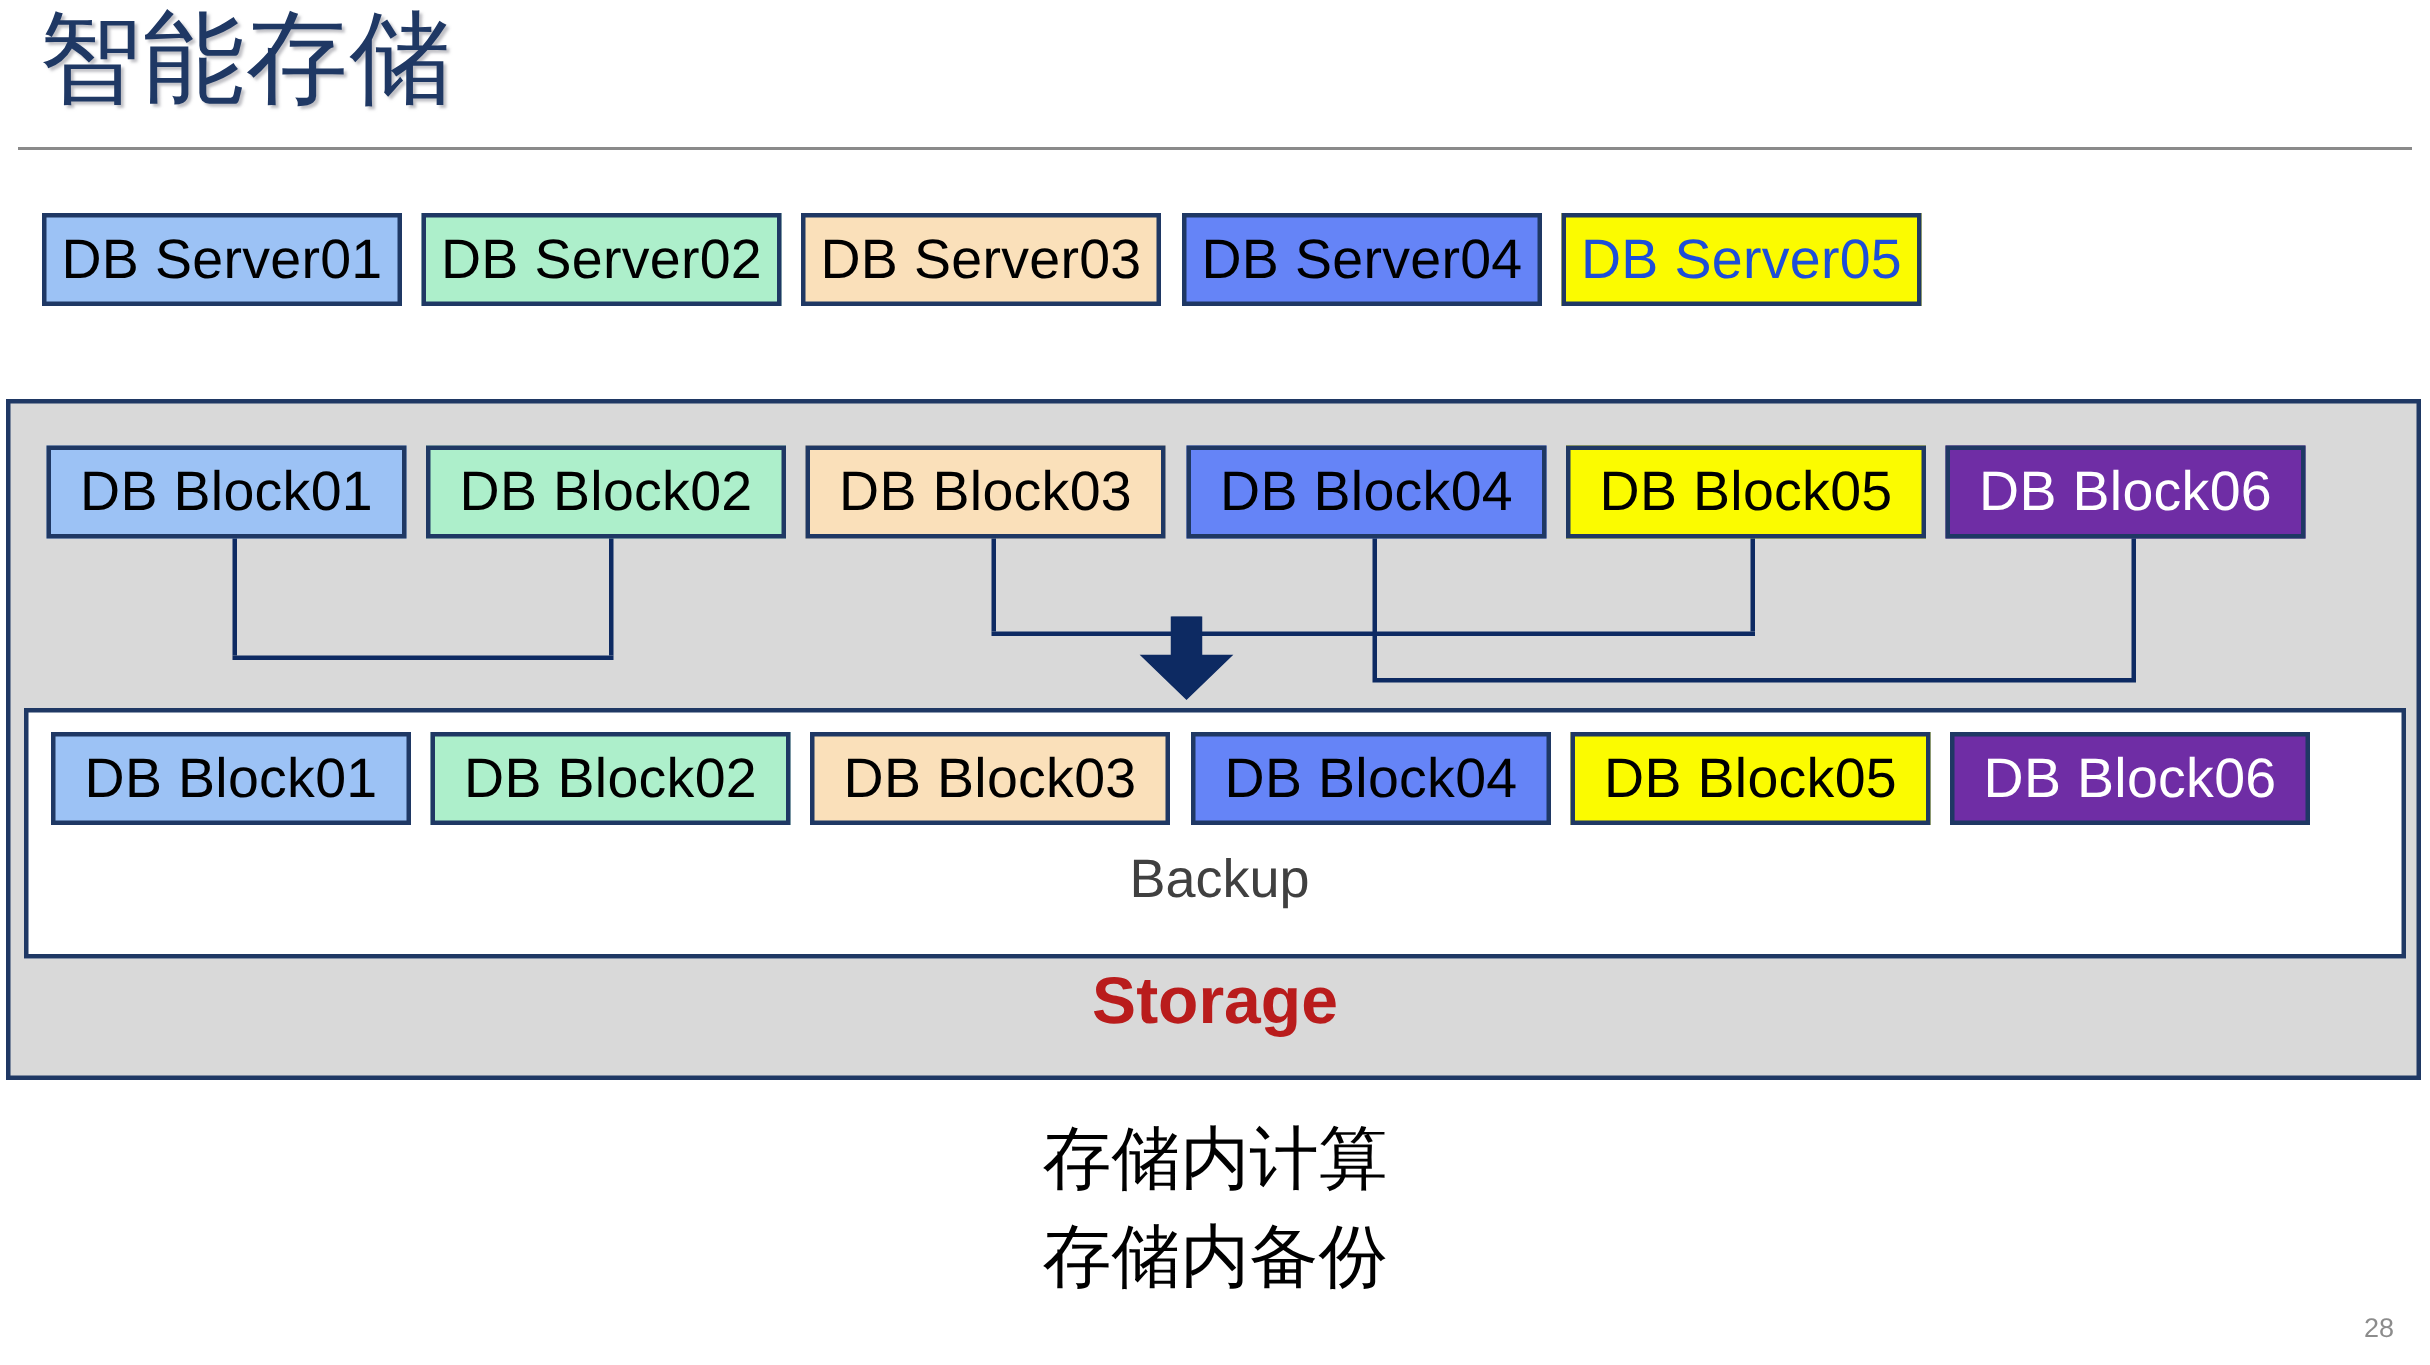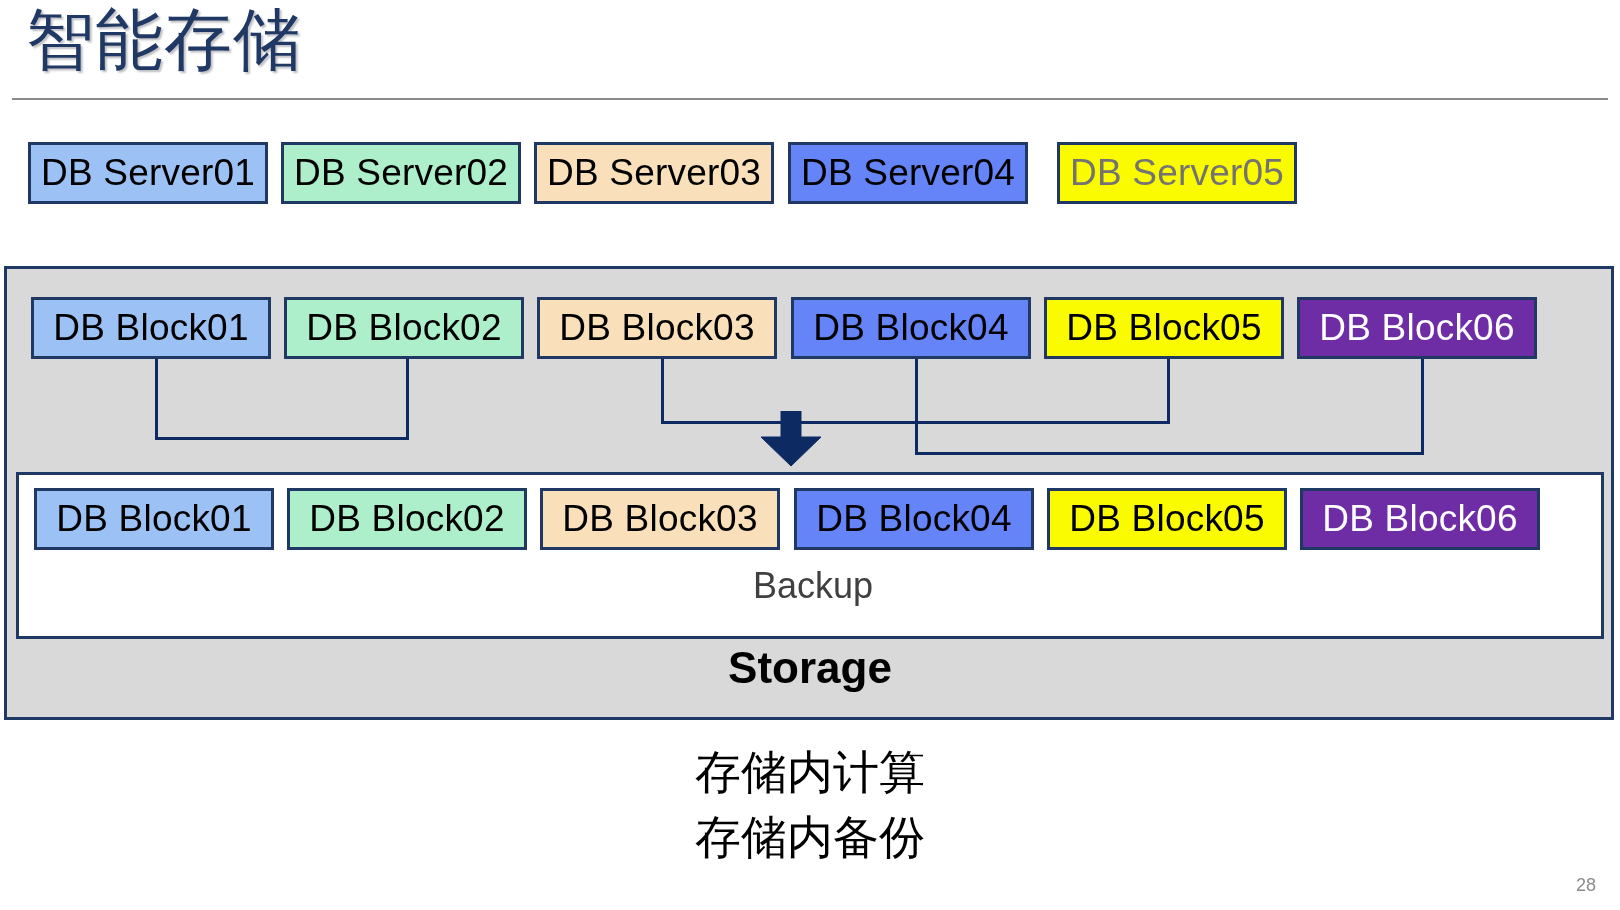--- a/index.html
+++ b/index.html
@@ -133,21 +133,21 @@
 
   
   #storage-label {
     position: absolute;
     left: 0;
     top: 374px;
     width: 1606px;
     text-align: center;
     font-size: 44px;
     font-weight: bold;
-    color: #000000;
+    color: #b91c1c;
   }
 
   
   #caption {
     position: absolute;
     left: 0;
     top: 740px;
     width: 1620px;
     text-align: center;
     font-size: 46px;
@@ -177,21 +177,21 @@
     </div>
     <div class="node" style="left: 281px; width: 240px; background: rgb(173, 239, 203); color: rgb(0, 0, 0); align-items: center;">
       <span>DB Server02</span>
     </div>
     <div class="node" style="left: 534px; width: 240px; background: rgb(250, 224, 186); color: rgb(0, 0, 0);">
       <span>DB Server03</span>
     </div>
     <div class="node" style="left: 788px; width: 240px; background: rgb(101, 132, 247); color: rgb(0, 0, 0);">
       <span>DB Server04</span>
     </div>
-    <div class="node" style="left: 1041px; width: 240px; background: rgb(251, 251, 0); color: #737373; margin-left: 16px;">
+    <div class="node" style="left: 1041px; width: 240px; background: rgb(251, 251, 0); color: #1d4ed8;">
       <span>DB Server05</span>
     </div>
   </div>
 
 <div id="storage-container">
 
   <div id="block-row-top">
       <div class="node" style="left: 24px; width: 240px; background: rgb(156, 194, 245); color: rgb(0, 0, 0);">
         <span>DB Block01</span>
       </div>

